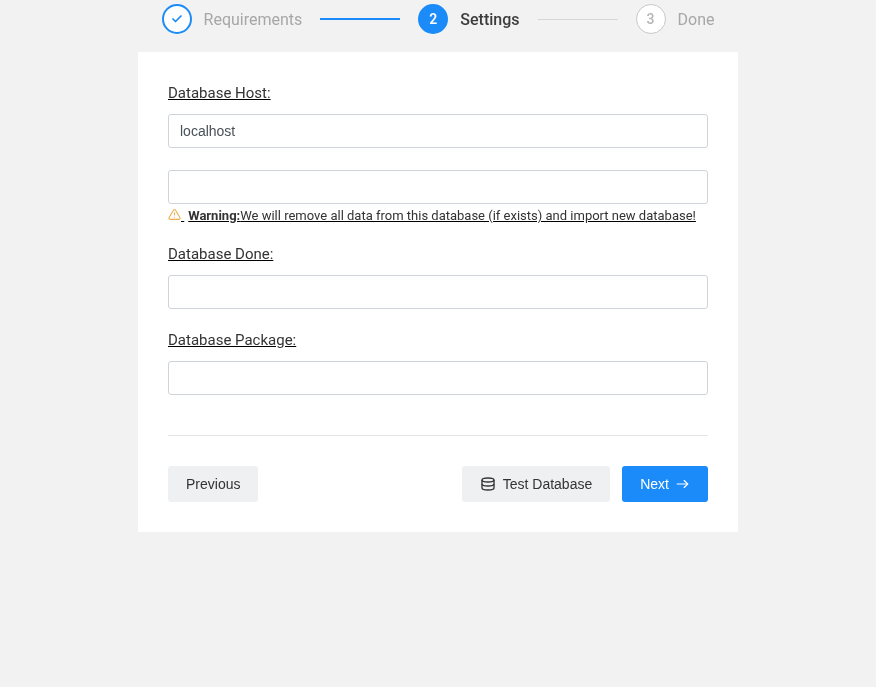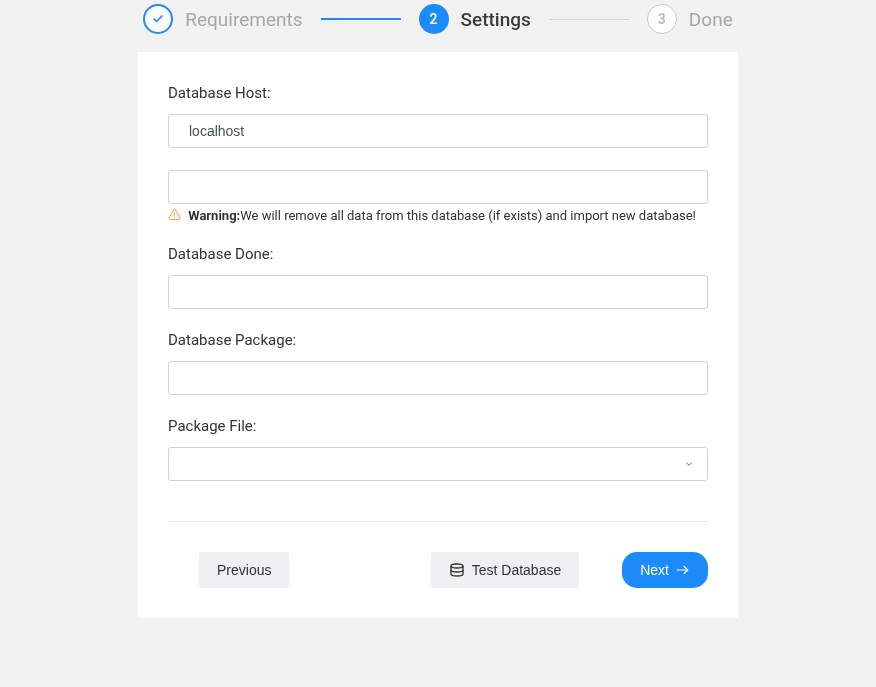--- a/index.html
+++ b/index.html
@@ -47,21 +47,21 @@
       color: #fff;
       border: 2px solid #1b8bf9;
       font-weight: 600;
     }
     .step-pending .step-circle {
       background: #fff;
       border: 1px solid #c8c8c8;
       color: #b5b5b5;
     }
     .step-label {
-      font-size: 19px;
+      font-size: 16px;
       color: #3c3c3c;
       font-weight: 500;
     }
     .step-done .step-label,
     .step-pending .step-label {
       color: #a7a7a7;
       font-weight: 400;
     }
     .connector {
       height: 1px;
@@ -80,33 +80,34 @@
     }
     .card {
       background: #fff;
       width: 600px;
       margin: 0 auto;
       padding: 30px;
       padding-top: 32px;
     }
     .form-group {
       margin-bottom: 22px;
+      text-decoration: underline;
     }
     .form-label {
       display: block;
       font-size: 15px;
       color: #333;
       margin-bottom: 12px;
     }
     .form-input {
       width: 100%;
       height: 34px;
       border: 1px solid #ced4da;
       border-radius: 3px;
-      padding: 6px 20px;
+      padding: 6px 11px;
       font-size: 14px;
       color: #495057;
       background: #fff;
       outline: none;
     }
     .form-select-wrap {
       position: relative;
       width: 100%;
     }
     .form-select {
@@ -166,30 +167,28 @@
       display: inline-flex;
       align-items: center;
       justify-content: center;
       height: 36px;
       padding: 0 18px;
       border-radius: 3px;
       font-size: 14px;
       border: none;
       cursor: pointer;
       gap: 7px;
-      margin-left: 31px;
     }
     .btn-light {
       background: #eef0f2;
       color: #333;
     }
     .btn-primary {
       background: #1b8bf9;
       color: #fff;
-      border-radius: 15px;
     }
     .spacer {
       flex: 1;
     }
     .btn .db-icon svg {
       width: 16px;
       height: 14px;
       display: block;
     }
     .btn .arrow-icon svg {
@@ -252,33 +251,20 @@
   <div class="form-group">
     <label class="form-label">Database Done:</label>
     <input type="text" class="form-input" value="" style="">
   </div>
 
   <div class="form-group">
     <label class="form-label">Database Package:</label>
     <input type="password" class="form-input" value="" style="">
   </div>
 
-  <div class="form-group">
-    <label class="form-label">Package File:</label>
-    <div class="form-select-wrap">
-      <select class="form-select">
-        <option></option>
-      </select>
-      <span class="chevron">
-        <svg viewBox="0 0 24 24" fill="none" stroke="currentColor" stroke-width="2.5" stroke-linecap="round" stroke-linejoin="round">
-            <polyline points="6 9 12 15 18 9"></polyline>
-          </svg>
-      </span>
-    </div>
-  </div>
 
   <hr class="divider">
 
   <div class="actions">
     <button class="btn btn-light">
       <span>Previous</span>
     </button>
     <div class="spacer"></div>
     <button class="btn btn-light" style="margin-right:12px">
       <span class="db-icon">

